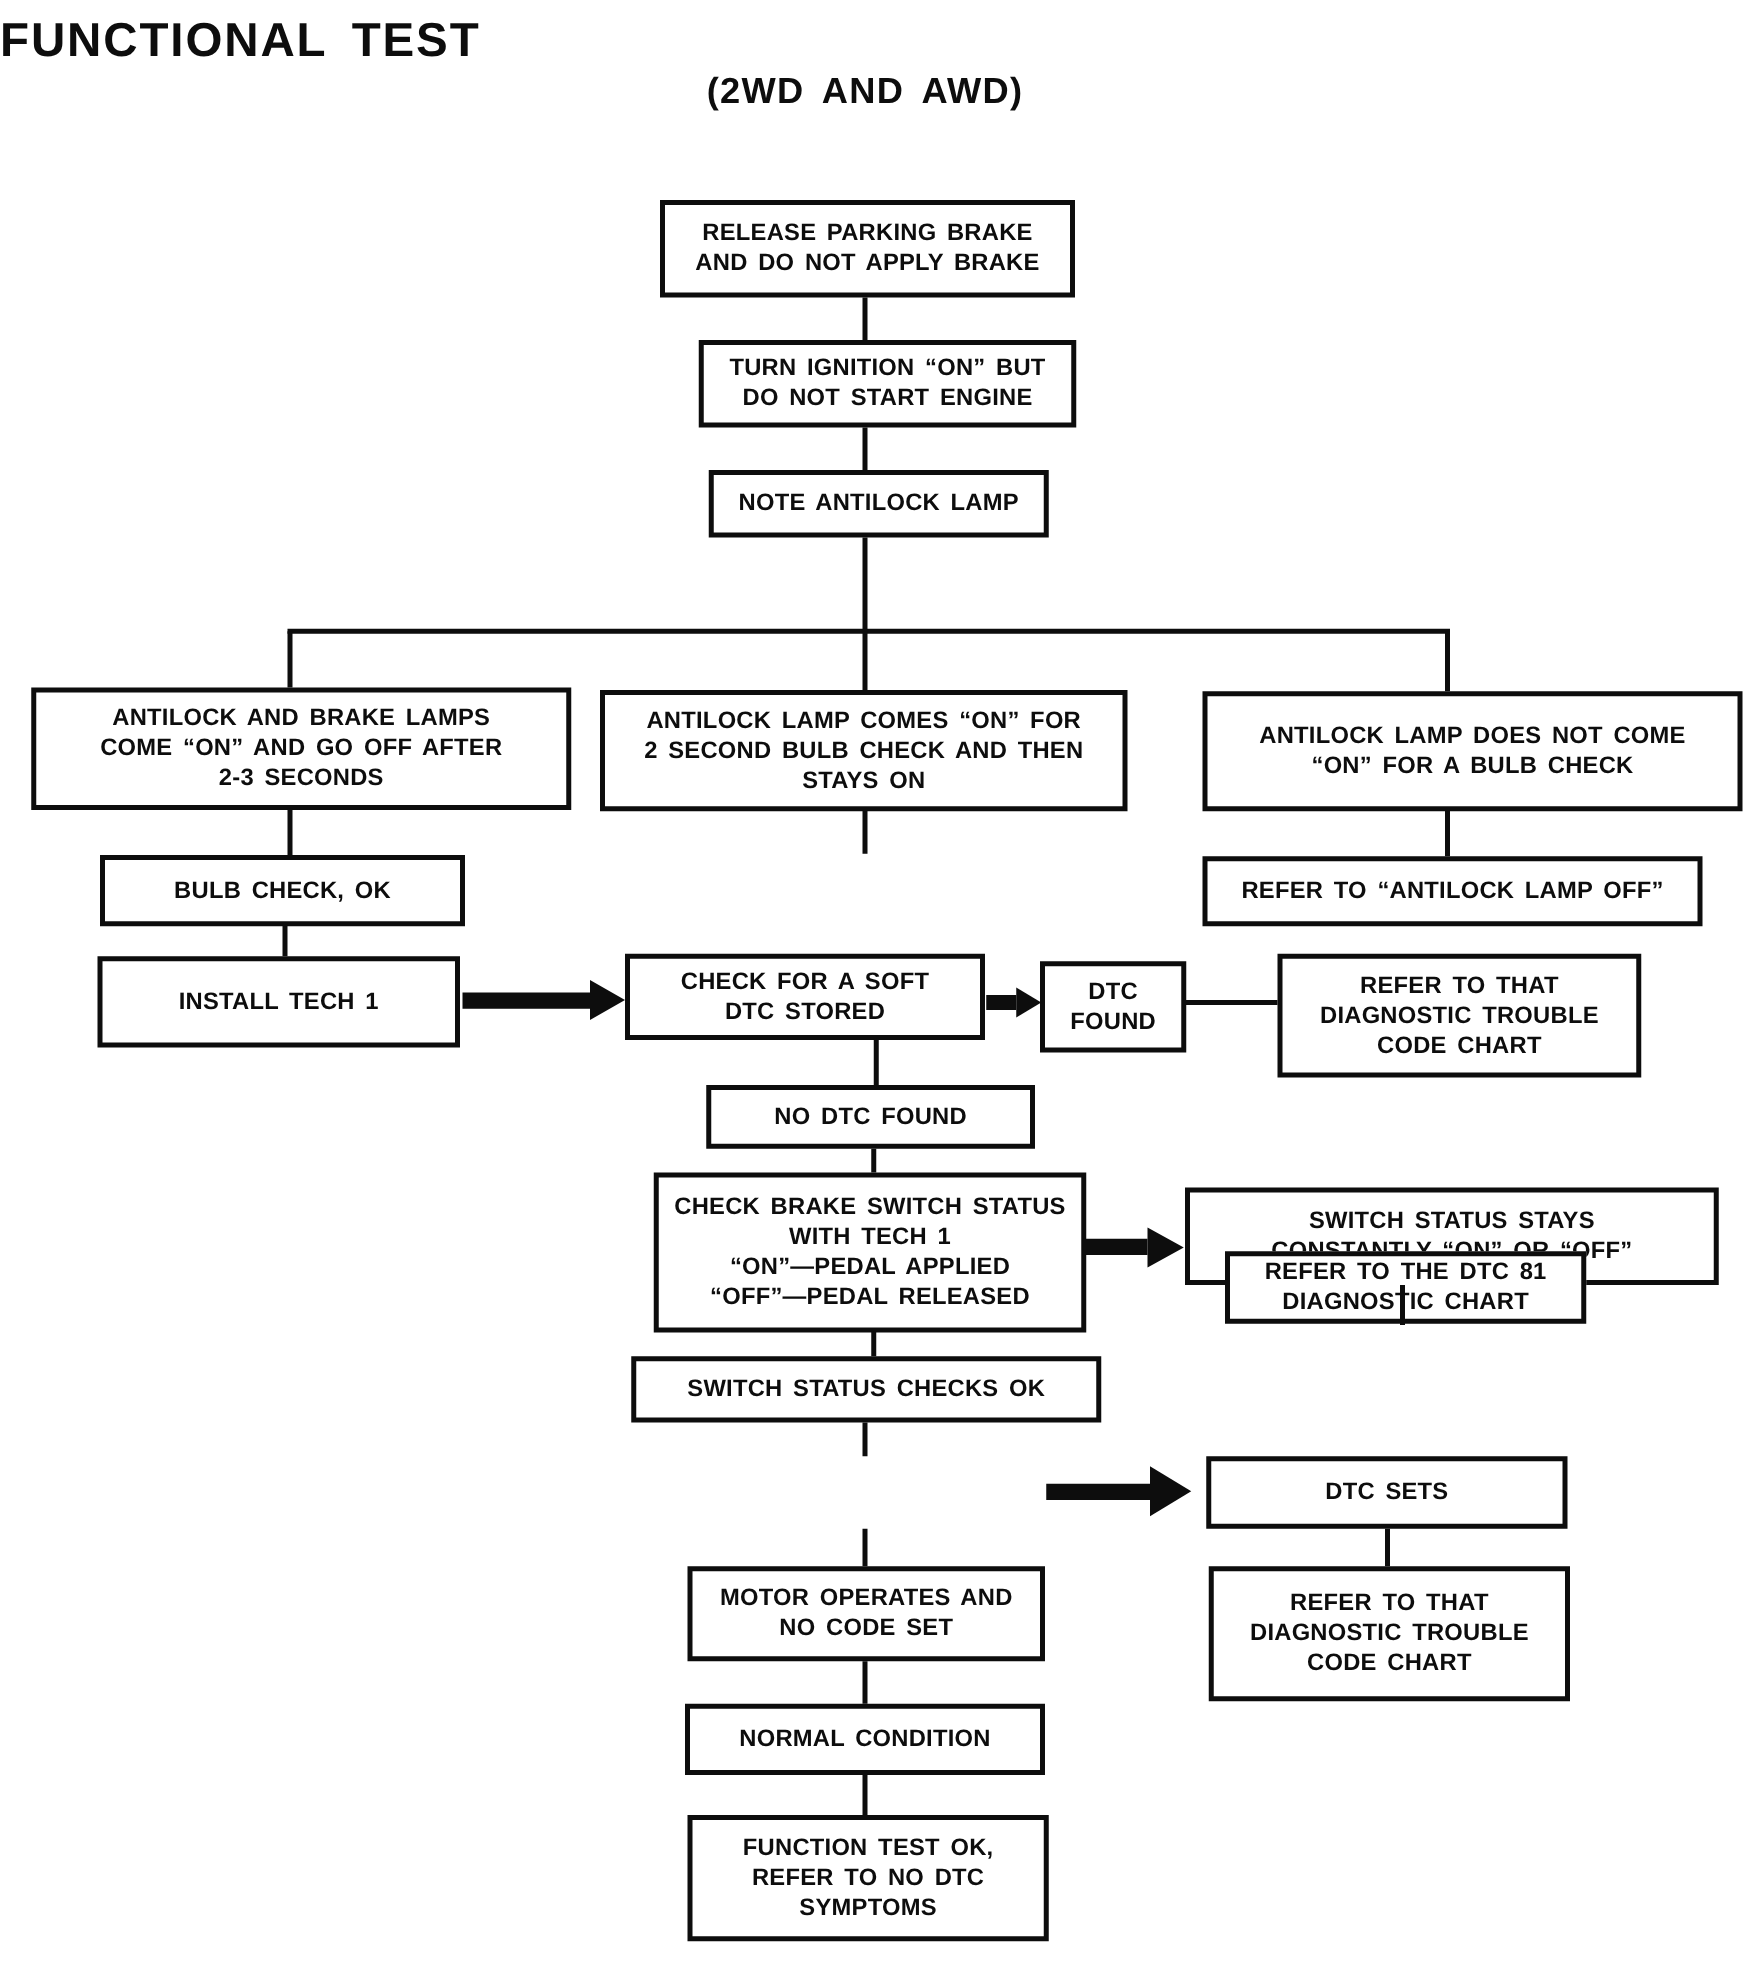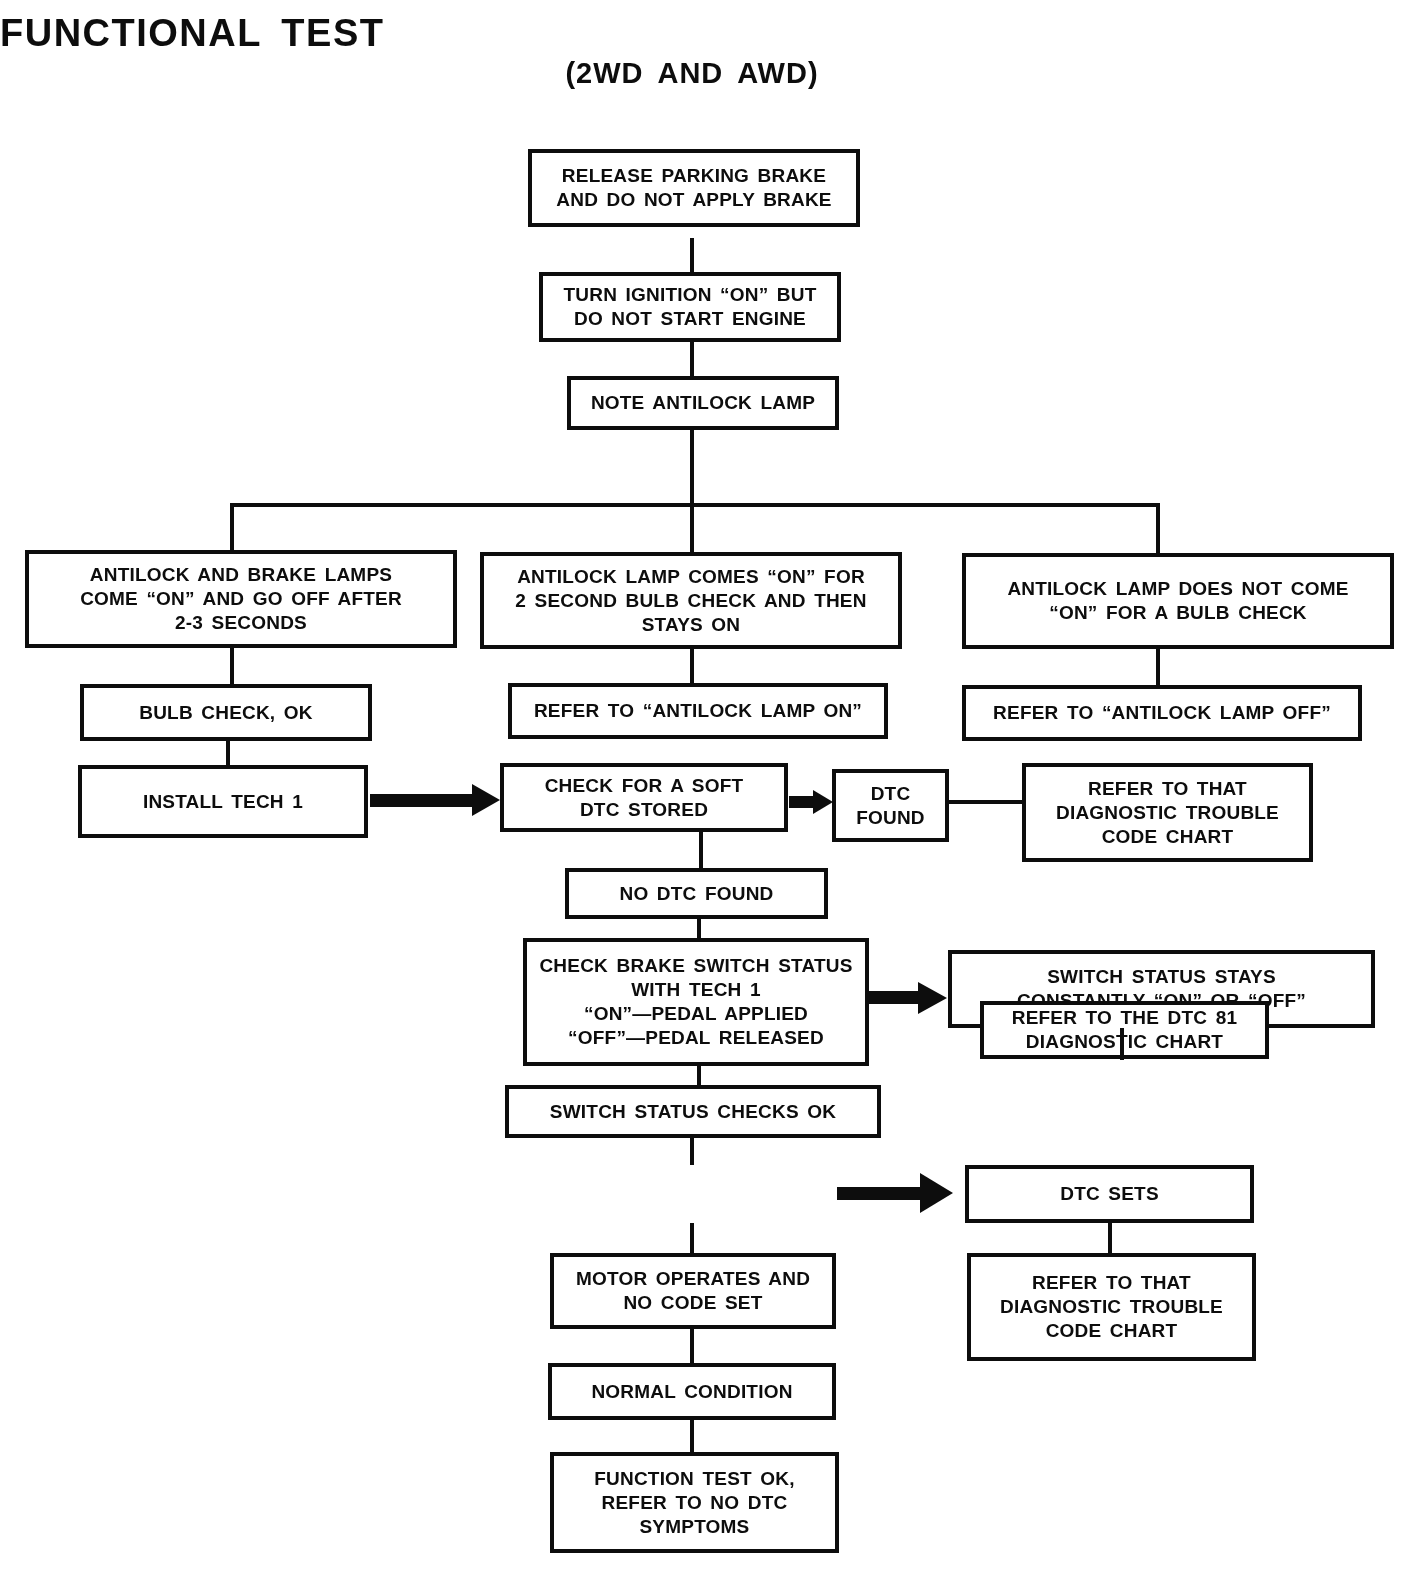--- a/index.html
+++ b/index.html
@@ -53,37 +53,36 @@
   }
 </style>
 </head>
 <body>
 
 <div id="canvas">
 
   <div class="title1">FUNCTIONAL TEST</div>
   <div class="title2">(2WD AND AWD)</div>
 
-  <div class="node" style="left:528px;top:149px;width:332px;height:78px">RELEASE PARKING BRAKE
+  <div class="node" style="left:528px;top:160px;width:332px;height:78px">RELEASE PARKING BRAKE
 AND DO NOT APPLY BRAKE</div>
-  <div class="node" style="left:539px;top:272px;width:302px;height:70px">TURN IGNITION “ON” BUT
+  <div class="node" style="left:559px;top:272px;width:302px;height:70px">TURN IGNITION “ON” BUT
 DO NOT START ENGINE</div>
   <div class="node" style="left:567px;top:376px;width:272px;height:54px">NOTE ANTILOCK LAMP</div>
 
   <div class="node" style="left:25px;top:550px;width:432px;height:98px">ANTILOCK AND BRAKE LAMPS
 COME “ON” AND GO OFF AFTER
 2-3 SECONDS</div>
   <div class="node" style="left:480px;top:552px;width:422px;height:97px">ANTILOCK LAMP COMES “ON” FOR
 2 SECOND BULB CHECK AND THEN
 STAYS ON</div>
   <div class="node" style="left:962px;top:553px;width:432px;height:96px">ANTILOCK LAMP DOES NOT COME
 “ON” FOR A BULB CHECK</div>
 
   <div class="node" style="left:80px;top:684px;width:292px;height:57px">BULB CHECK, OK</div>
-  <div class="node" style="left:508px;top:683px;width:380px;height:56px">REFER TO “ANTILOCK LAMP ON”</div>
   <div class="node" style="left:962px;top:685px;width:400px;height:56px">REFER TO “ANTILOCK LAMP OFF”</div>
 
   <div class="node" style="left:78px;top:765px;width:290px;height:73px">INSTALL TECH 1</div>
   <div class="node" style="left:500px;top:763px;width:288px;height:69px">CHECK FOR A SOFT
 DTC STORED</div>
   <div class="node" style="left:832px;top:769px;width:117px;height:73px">DTC
 FOUND</div>
   <div class="node" style="left:1022px;top:763px;width:291px;height:99px">REFER TO THAT
 DIAGNOSTIC TROUBLE
 CODE CHART</div>

